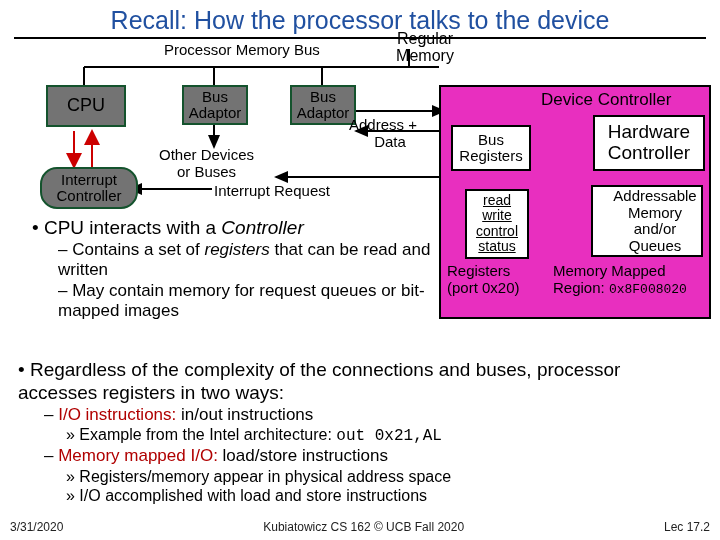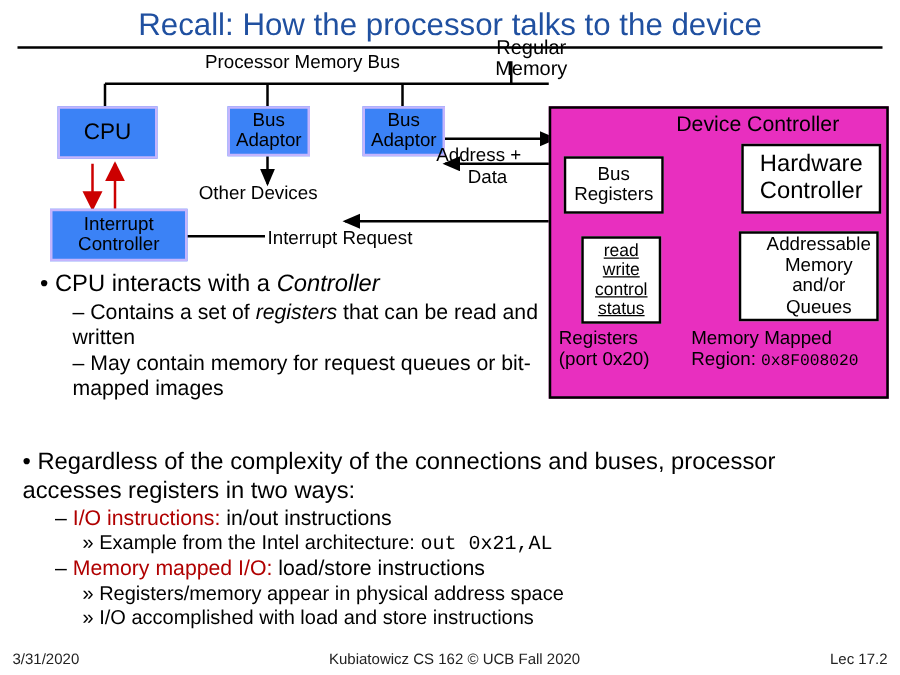--- a/index.html
+++ b/index.html
@@ -19,22 +19,22 @@
     border-bottom: 2px solid #000;
     margin: 0 14px;
   }
   .diagram {
     position: relative;
     height: 280px;
     margin: 0 14px;
   }
   .box {
     position: absolute;
-    border: 2px solid #c4b5fd;
-    background: #3b82f6;
+    border: 2px solid #14532d;
+    background: #737373;
     text-align: center;
     display: flex;
     flex-direction: column;
     align-items: center;
     justify-content: center;
     font-size: 15px;
     line-height: 1.1;
   }
   .label {
     position: absolute;
@@ -155,23 +155,24 @@
     <span>Adaptor</span>
   </div>
 
   <div class="box" style="left:276px; top:46px; width:66px; height:40px;">
     <span>Bus</span>
     <span>Adaptor</span>
   </div>
 
   <div class="label" style="left:145px; top:108px;">
     <div>Other Devices</div>
-  </div>
-
-  <div class="box" style="left:26px; top:128px; width:110px; height:42px;">
+    <div>or Buses</div>
+  </div>
+
+  <div class="box" style="left:26px; top:128px; width:98px; height:42px;border-radius:17px;">
     <span>Interrupt</span>
     <span>Controller</span>
   </div>
 
   <div class="label" style="left:200px; top:144px;">Interrupt Request</div>
 
   <div class="label" style="left:335px; top:78px;">
     <div>Address +</div>
     <div style="margin-left:14px;">Data</div>
   </div>

